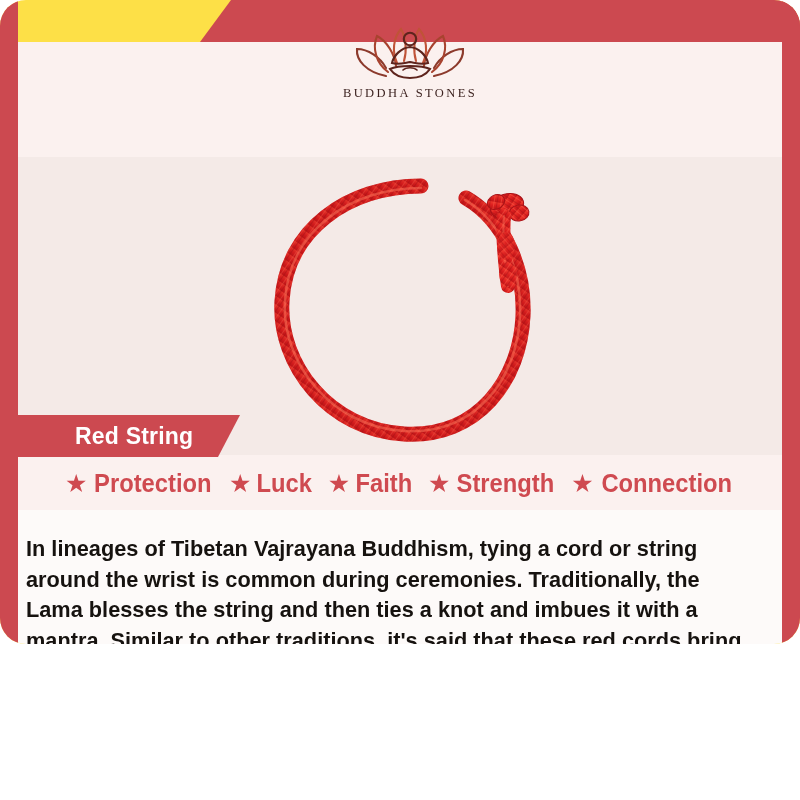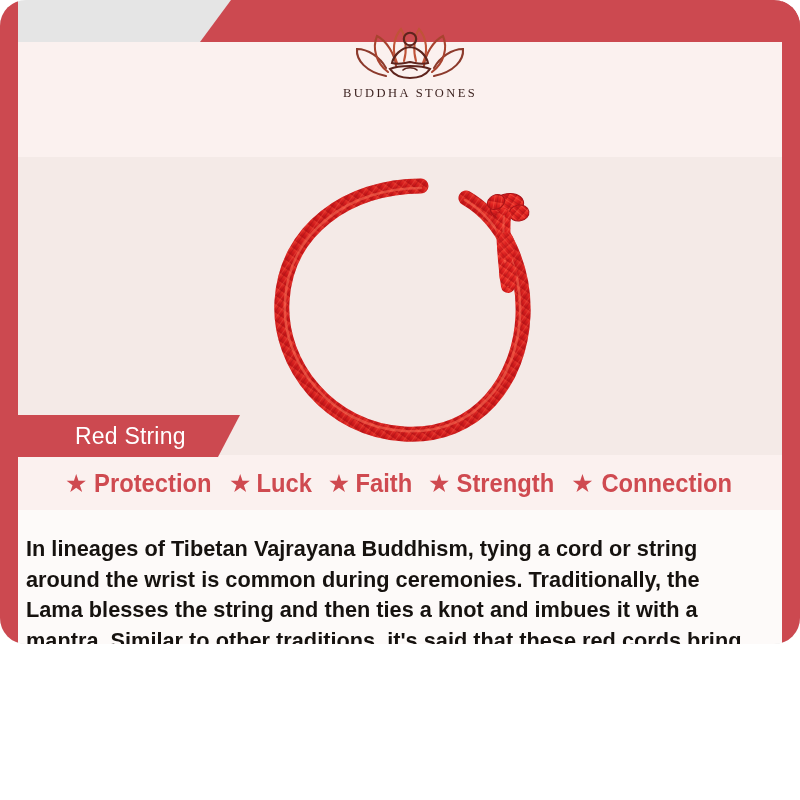--- a/index.html
+++ b/index.html
@@ -5,21 +5,21 @@
   html, body {
     margin: 0;
     padding: 0;
     background: #ffffff;
   }
   #page {
     position: relative;
     width: 800px;
     height: 644px;
     overflow: hidden;
-    background: #e5e5e5;
+    background: #fde047;
     font-family: "Liberation Sans", sans-serif;
     border-radius: 26px;
   }
 
   
   .accent-left {
     position: absolute;
     left: 0; top: 0;
     width: 18px; height: 800px;
     background: #cc4950;
@@ -121,21 +121,21 @@
     left: 18px; top: 415px;
     width: 222px; height: 42px;
     background: #cc4950;
     clip-path: polygon(0 0, 222px 0, 200px 42px, 0 42px);
     display: flex;
     align-items: center;
   }
   .rs-label {
     margin-left: 57px;
     font-family: "Liberation Sans Narrow", "Liberation Sans", sans-serif;
-    font-weight: normal;
+    font-weight: bold;
     font-size: 23px;
     color: #ffffff;
     letter-spacing: 0.2px;
     white-space: nowrap;
   }
 
   
   .features {
     position: absolute;
     left: 18px; top: 462px;

